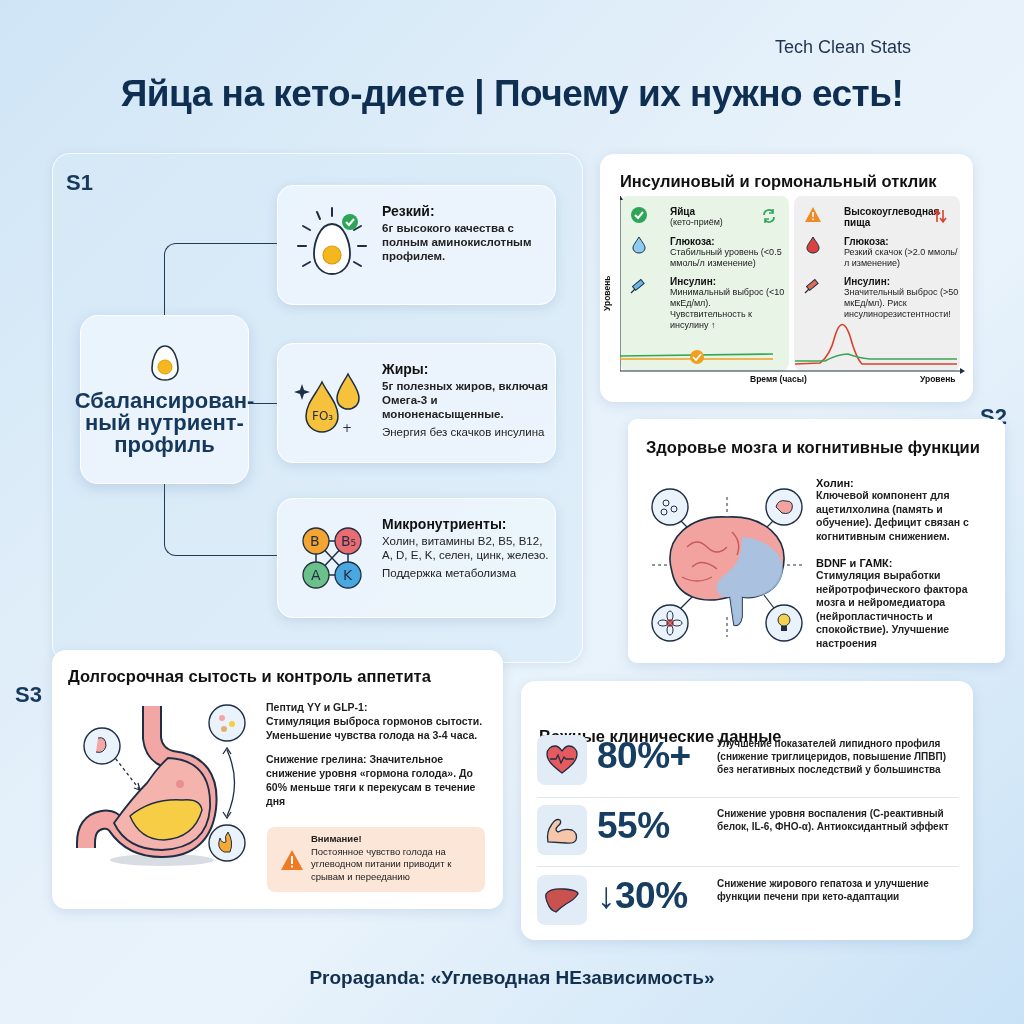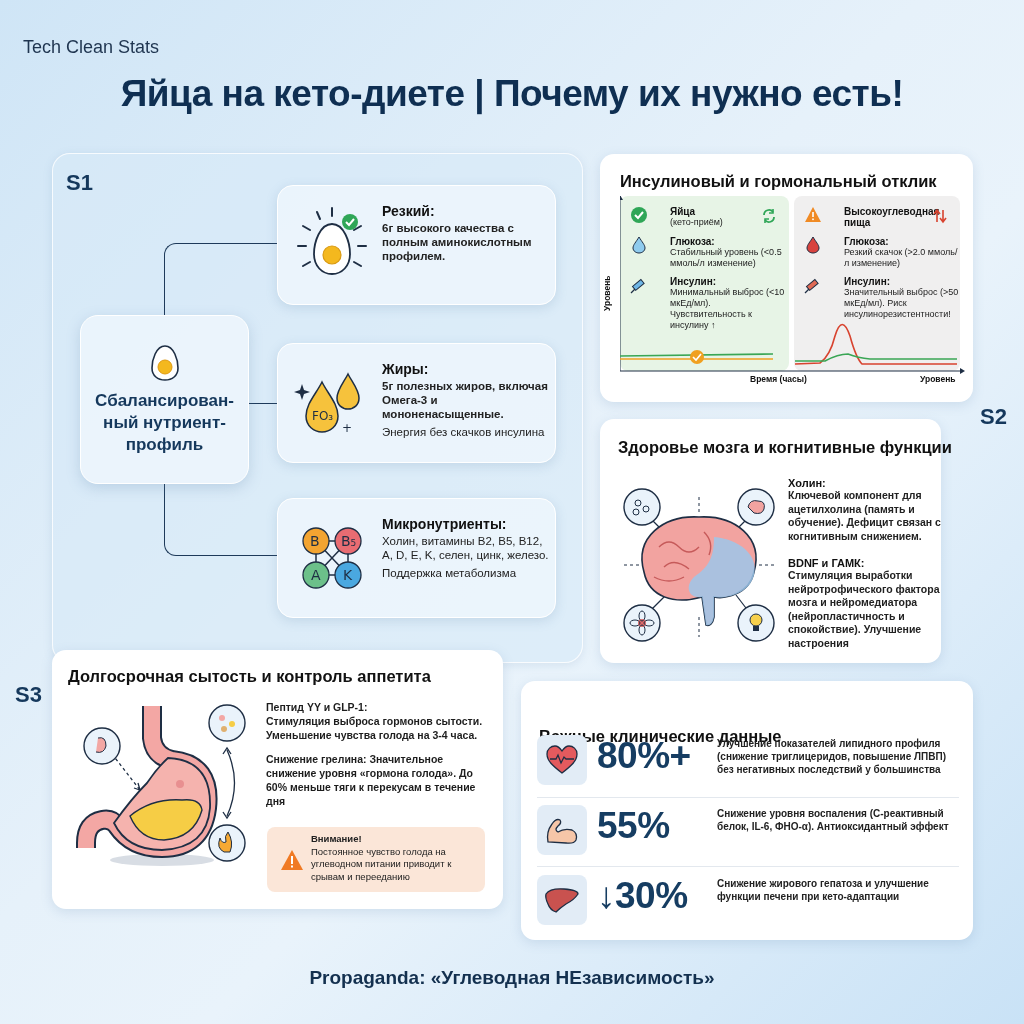--- a/index.html
+++ b/index.html
@@ -3,34 +3,34 @@
 <meta charset="utf-8">
 <style>
   * { box-sizing: border-box; margin: 0; padding: 0; }
   html, body { width: 1024px; height: 1024px; overflow: hidden; }
   body {
     font-family: "Liberation Sans", "DejaVu Sans", sans-serif;
     background: linear-gradient(135deg, #cfe5f6 0%, #e6f1fa 45%, #e9f3fb 60%, #c9e2f6 100%);
     color: #14243a;
     position: relative;
   }
-  .brand { position: absolute; top: 37px; left: 0; width: 911px; text-align: left; font-size: 18px; color: #1f3550; padding-left: 23px; }
+  .brand { position: absolute; top: 37px; left: 0; width: 911px; text-align: right; font-size: 18px; color: #1f3550; padding-left: 23px; }
   .main-title { position: absolute; top: 73px; left: 0; width: 1024px; text-align: center; font-size: 37px; font-weight: bold; color: #0f2f52; letter-spacing: -0.5px; }
   .footer { position: absolute; top: 967px; left: 0; width: 1024px; text-align: center; font-size: 19px; font-weight: bold; color: #13304f; }
 
   .sec-label { position: absolute; font-size: 22px; font-weight: bold; color: #15385c; }
 
   
   .s1-panel { position: absolute; left: 52px; top: 153px; width: 531px; height: 510px; border-radius: 18px;
     background: rgba(215,233,247,0.65); border: 1px solid rgba(255,255,255,0.8); box-shadow: 0 2px 10px rgba(90,130,170,0.15); }
   .connector { position: absolute; border-color: #1e3a5a; border-style: solid; }
   .hub { position: absolute; left: 80px; top: 315px; width: 169px; height: 169px; border-radius: 18px;
     background: rgba(236,245,252,0.9); border: 1px solid #ffffff; box-shadow: 0 4px 14px rgba(90,130,170,0.25);
     display: flex; flex-direction: column; align-items: center; justify-content: center; text-align: center; }
-  .hub-text { font-size: 17px; font-weight: bold; color: #15385c; line-height: 22px; margin-top: 8px; }
+  .hub-text { font-size: 22px; font-weight: bold; color: #15385c; line-height: 22px; margin-top: 8px; }
   .ncard { position: absolute; left: 277px; width: 279px; height: 120px; border-radius: 16px;
     background: rgba(236,245,252,0.9); border: 1px solid #ffffff; box-shadow: 0 3px 12px rgba(90,130,170,0.2); }
   .ncard .icon-wrap { position: absolute; left: 12px; top: 16px; width: 84px; height: 84px; }
   .ncard .txt { position: absolute; left: 104px; top: 17px; width: 170px; }
   .ncard .t-title { font-size: 14px; font-weight: bold; color: #111; margin-bottom: 2px; }
   .ncard .t-body { font-size: 11.5px; font-weight: bold; color: #222; line-height: 14px; }
   .ncard .t-note { font-size: 11.5px; color: #222; line-height: 14px; margin-top: 4px; }
 
   
   .card { position: absolute; background: #ffffff; border-radius: 14px; box-shadow: 0 3px 12px rgba(90,130,170,0.18); }
@@ -229,21 +229,21 @@
       <path d="M175 168 L200 167 Q210 160 215 140 Q222 117 230 140 Q236 162 242 168 L337 168" stroke="#d8432f" stroke-width="1.6" fill="none"></path>
       <path d="M175 165 L205 165 Q218 158 228 158 Q238 162 250 163 L337 163" stroke="#3aa655" stroke-width="1.6" fill="none"></path>
     </svg>
     <div class="axis-y-label" style="top:115px;">Уровень</div>
     <div class="axis-x-label" style="left:130px;top:178px;">Время (часы)</div>
     <div class="axis-x-label" style="left:300px;top:178px;">Уровень</div>
   </div>
 </div>
 <div class="sec-label" style="left:980px;top:404px;">S2</div>
 
-<div class="card" style="left:600px;top:419px;width:341px;height:244px;">
+<div class="card" style="left:628px;top:419px;width:377px;height:244px;border-radius:9px;">
   <div class="card-title" style="left:18px;top:19px;">Здоровье мозга и когнитивные функции</div>
   <svg style="position:absolute;left:14px;top:58px;" width="170" height="175" viewBox="0 0 170 175">
     <g stroke="#1e2e44" stroke-width="1" fill="none" stroke-dasharray="3,3">
       <line x1="85" y1="20" x2="85" y2="35"></line>
         <line x1="85" y1="140" x2="85" y2="160"></line>
       <line x1="10" y1="88" x2="28" y2="88"></line>
         <line x1="145" y1="88" x2="160" y2="88"></line>
     </g>
     <g stroke="#1e2e44" stroke-width="1.2">
       <line x1="35" y1="40" x2="50" y2="55"></line>

